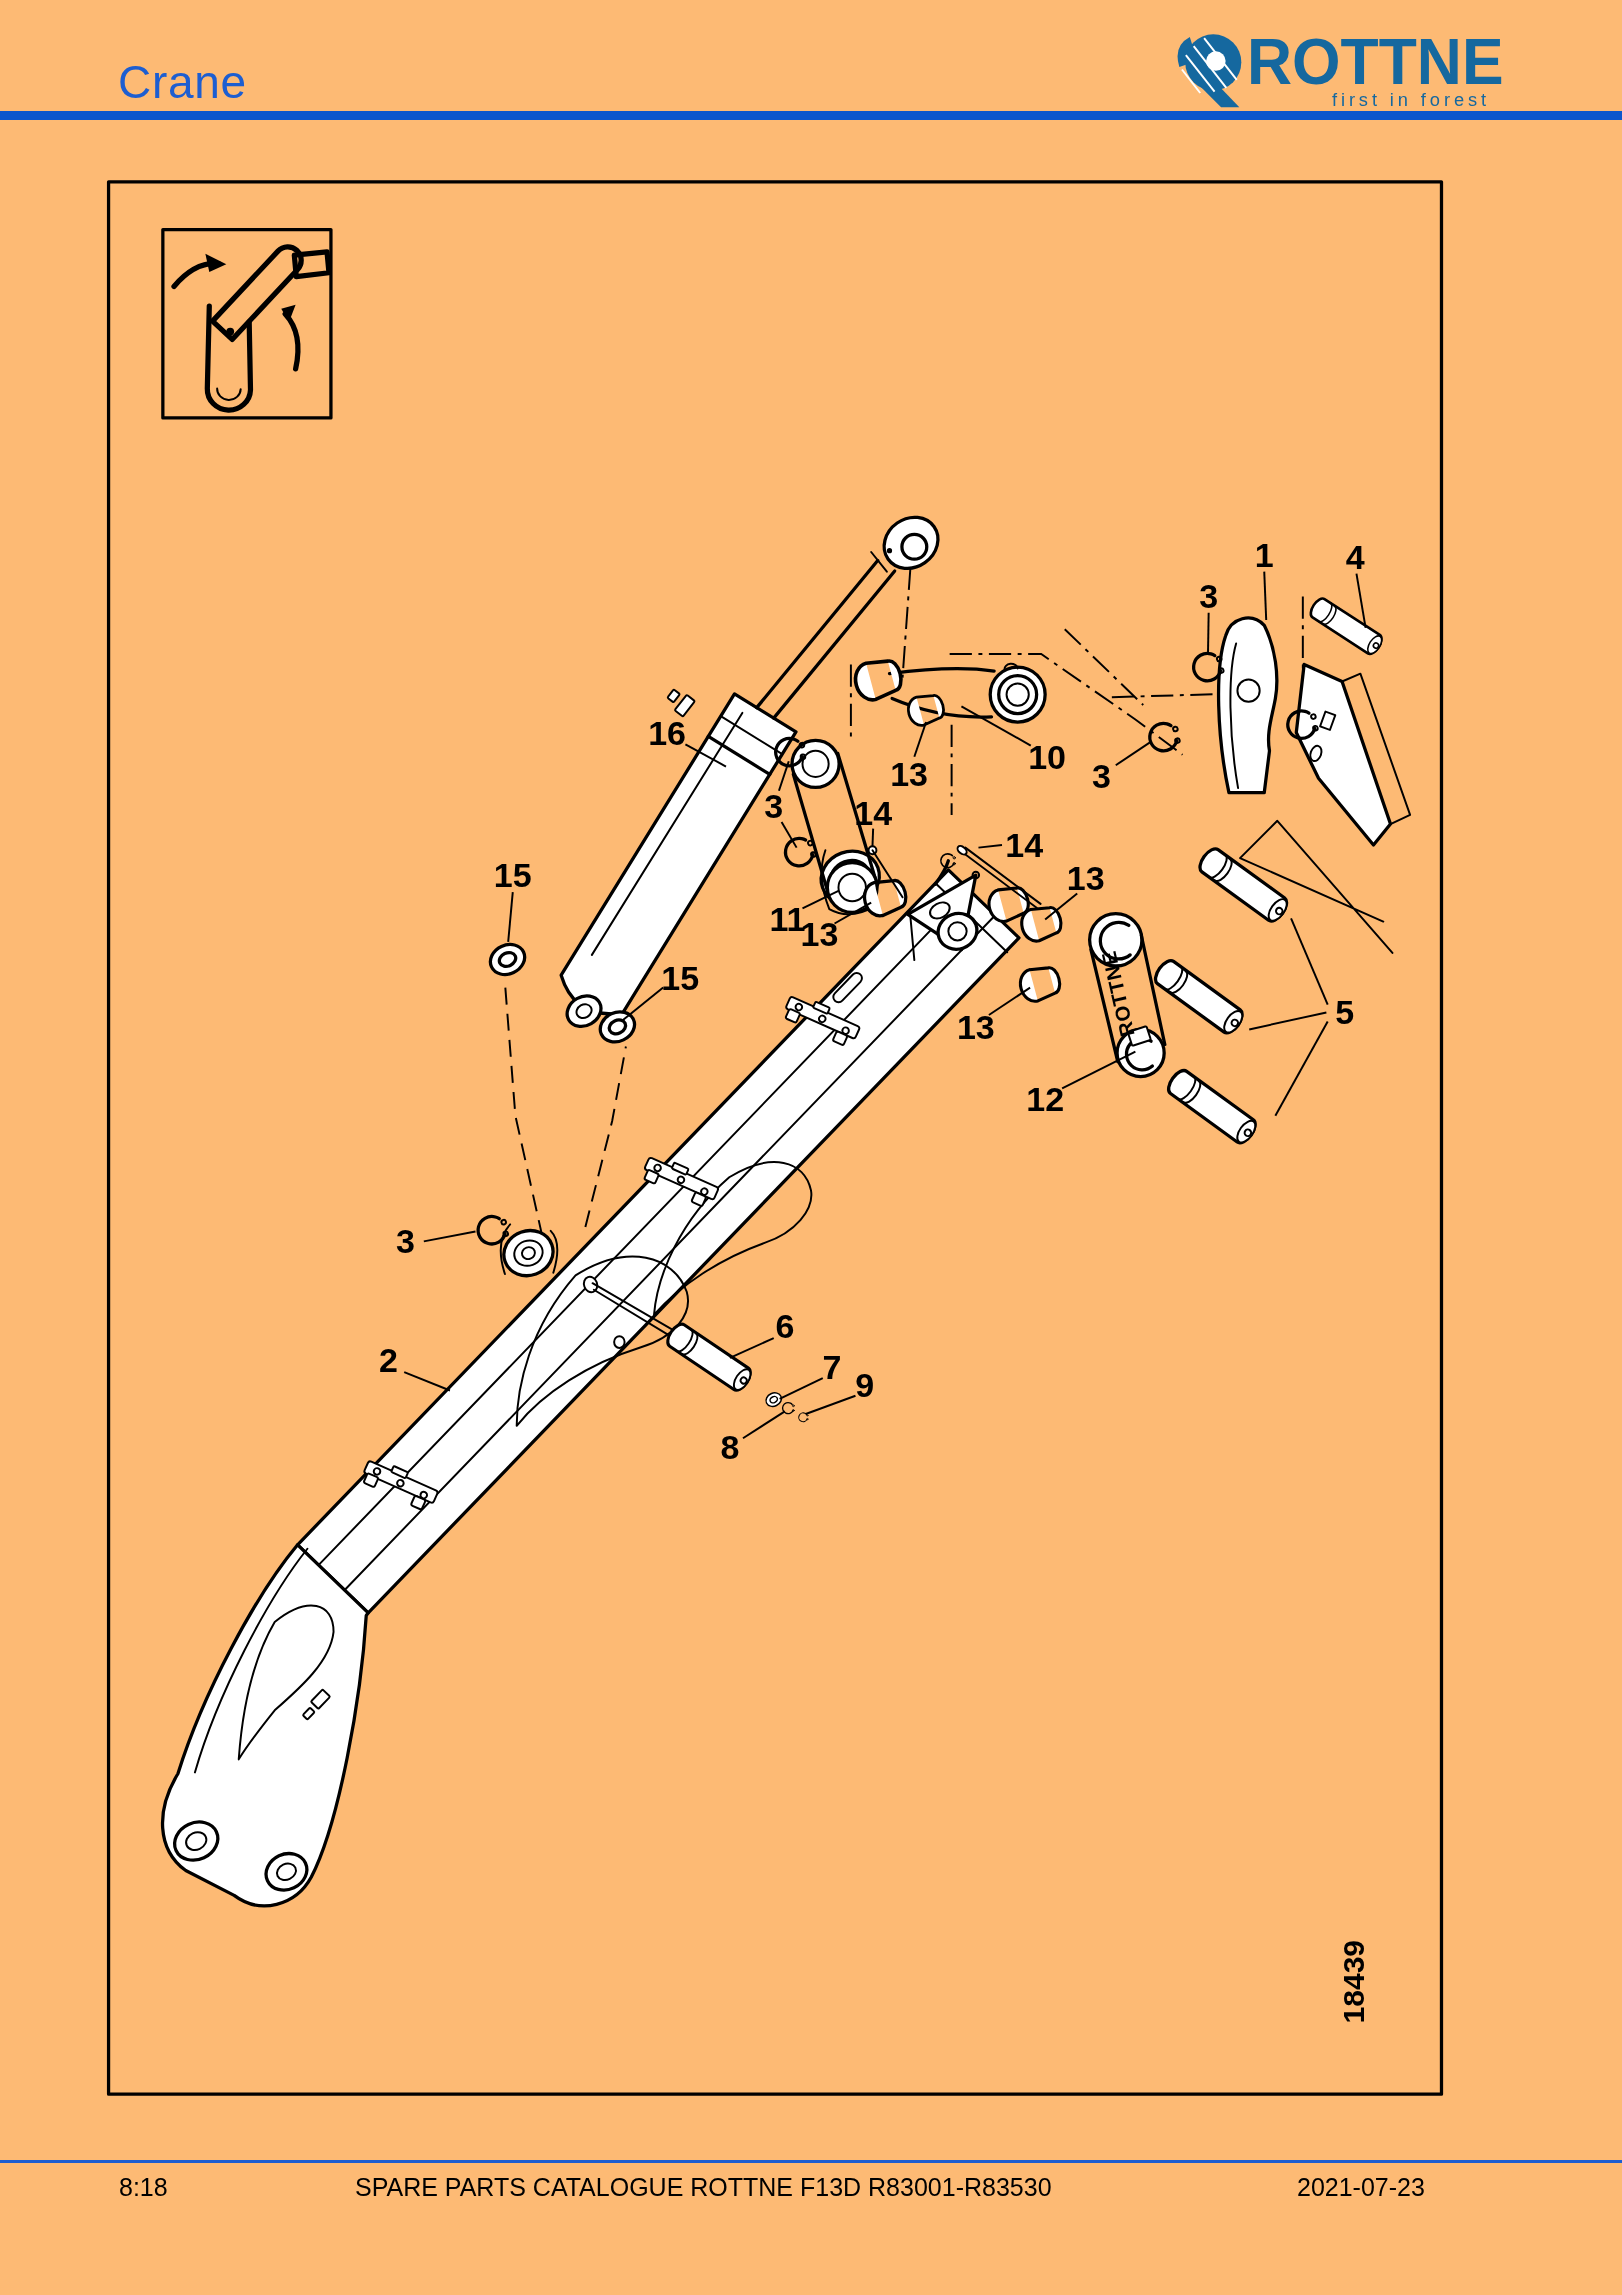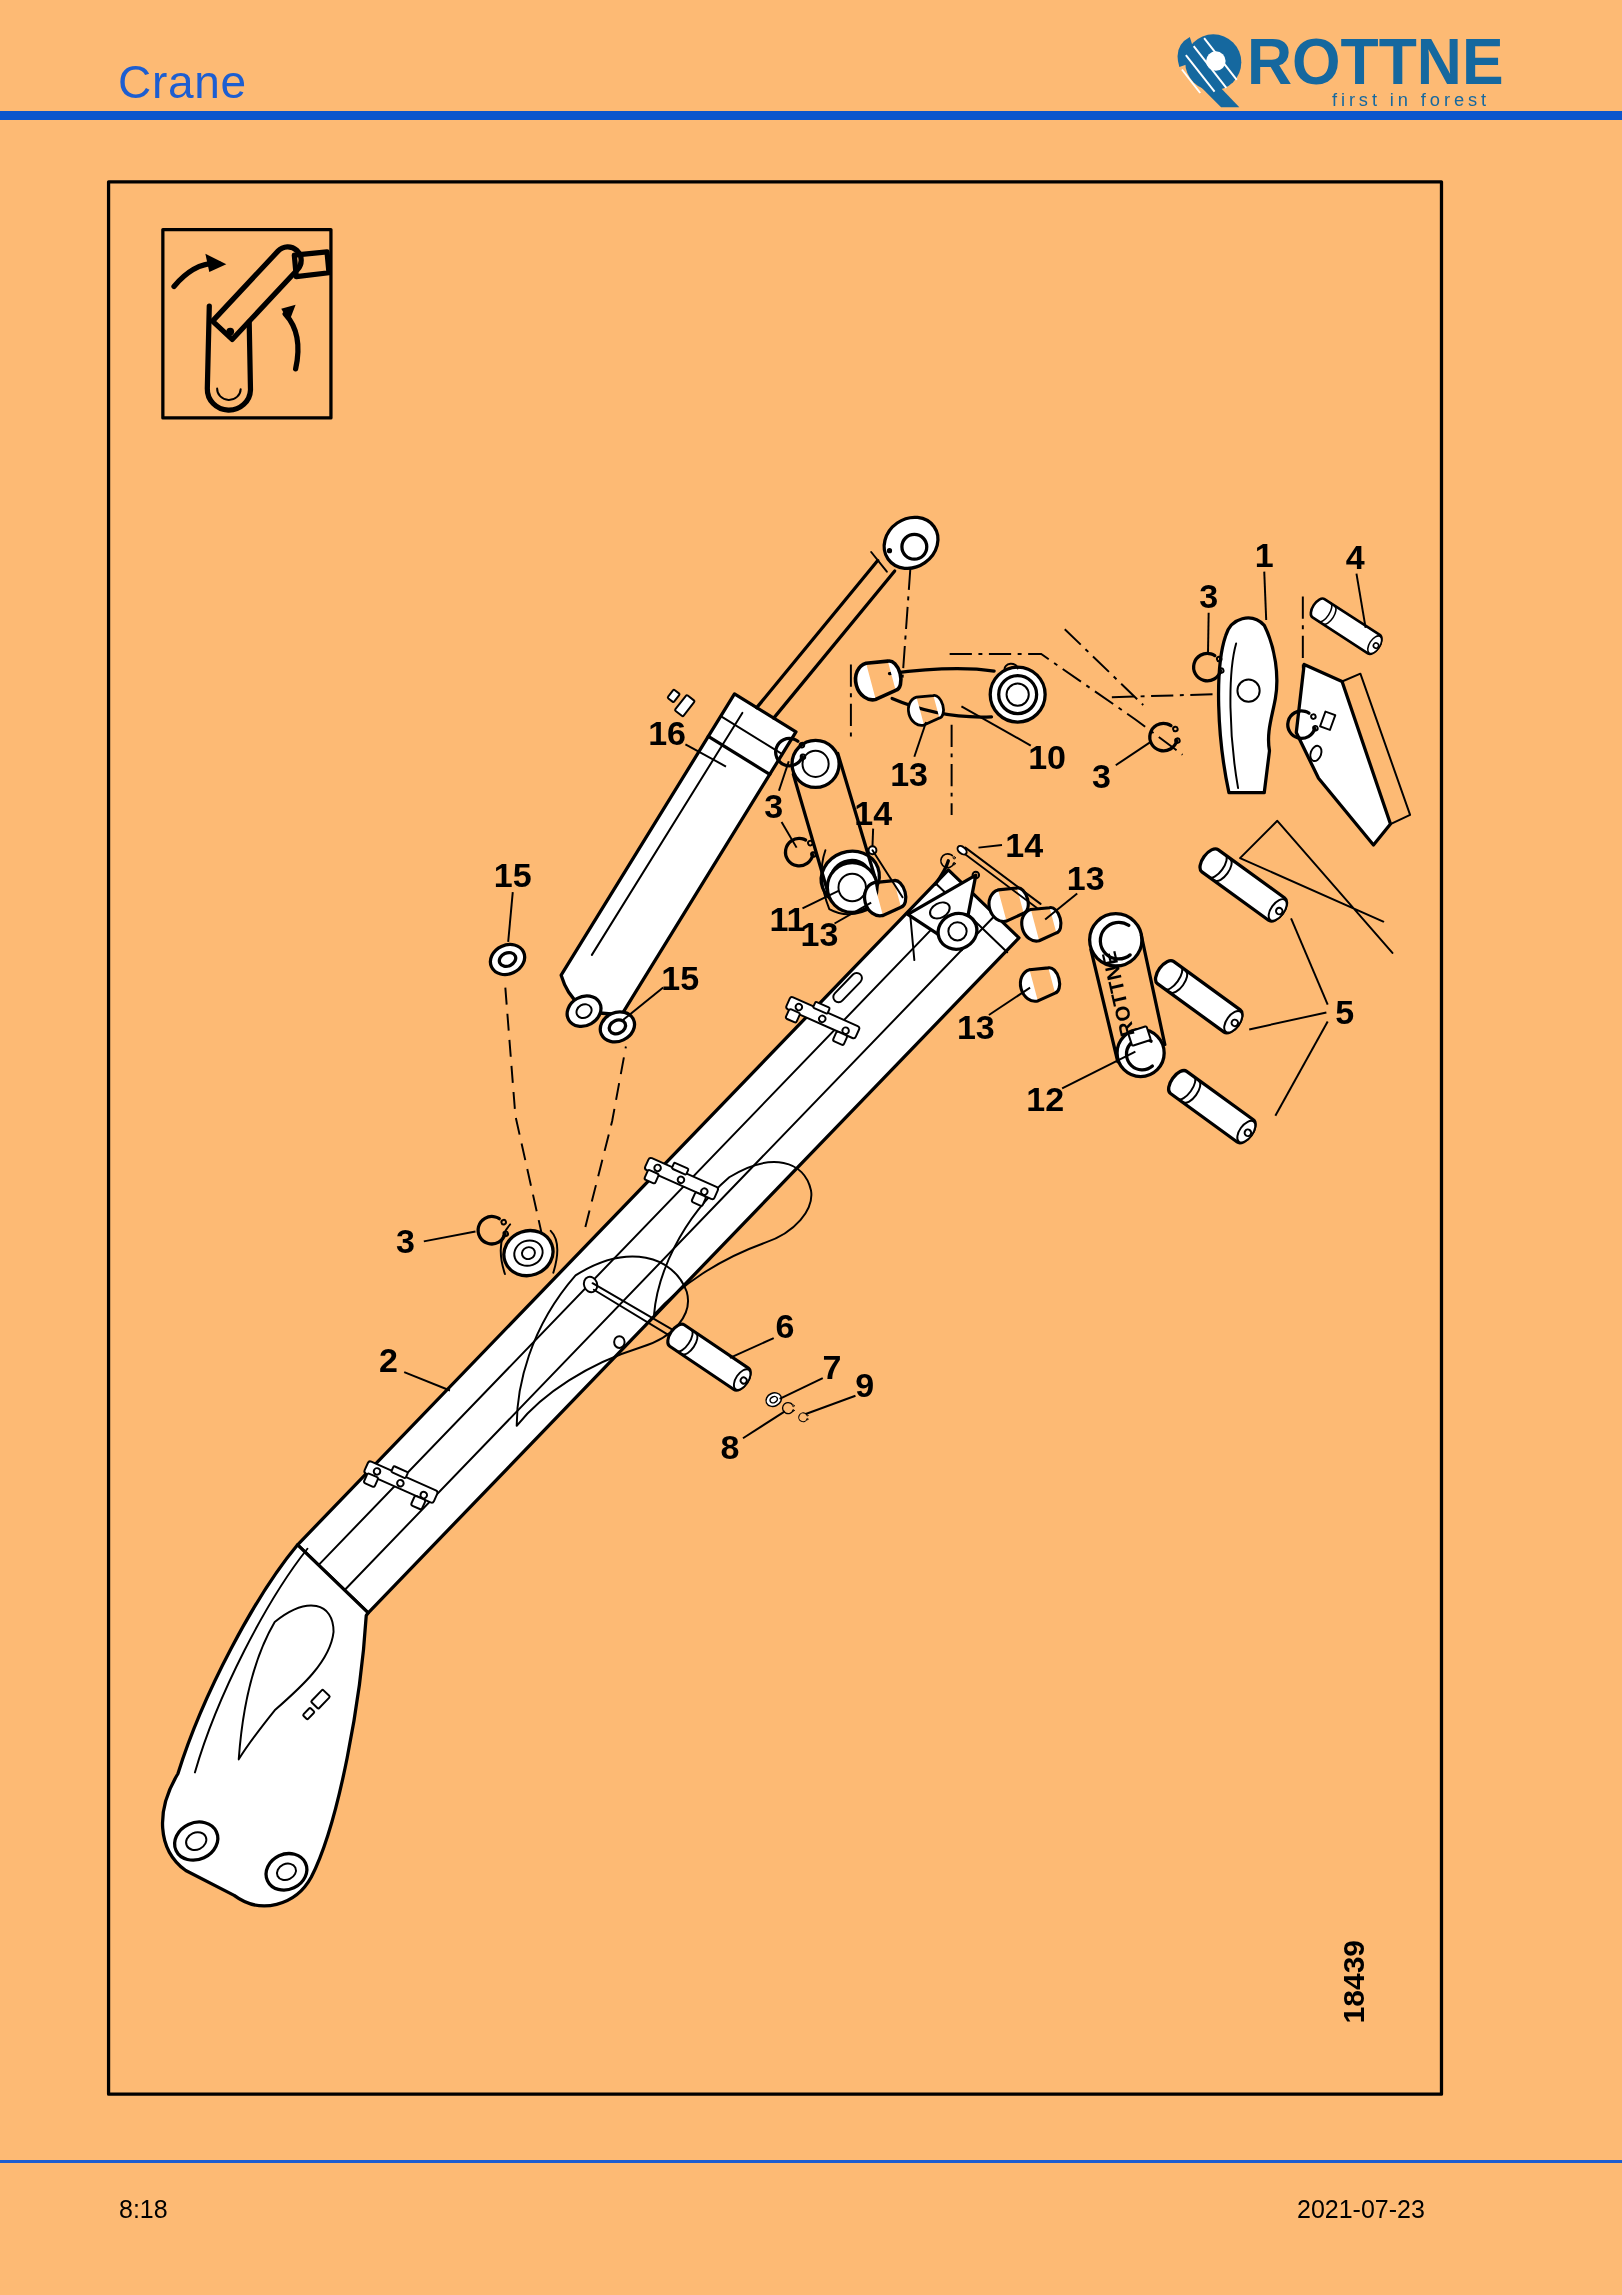--- a/index.html
+++ b/index.html
@@ -10,21 +10,21 @@
         font-family:"Liberation Sans", sans-serif;}
   .page-title{position:absolute;left:118px;top:55px;font-size:46px;color:var(--title);
         letter-spacing:0.7px;}
   .top-bar{position:absolute;left:0;top:111px;width:1622px;height:8.5px;background:var(--bar);}
   .logo{position:absolute;left:1174px;top:33px;width:327px;height:79px;color:var(--logo);}
   .logo-word{position:absolute;left:73px;top:-9.2px;font-size:65px;font-weight:bold;
         letter-spacing:0px;color:var(--logo);transform:scaleX(0.96);transform-origin:left;}
   .logo-tag{position:absolute;left:73px;top:56px;width:243px;text-align:right;font-size:18.3px;
         letter-spacing:3.9px;color:var(--logo);}
   .footer-line{position:absolute;left:0;top:2160px;width:1622px;height:3.3px;background:var(--fline);}
-  .footer-text{position:absolute;top:2173px;font-size:25px;color:#000;white-space:nowrap;margin-top:22px;}
+  .footer-text{position:absolute;top:2173px;font-size:25px;color:#000;white-space:nowrap;}
   #f-page{left:119px;} #f-center{left:355px;} #f-date{left:1297px;}
   svg text.co{font-family:"Liberation Sans",sans-serif;font-weight:bold;font-size:52px;fill:var(--ink);}
   svg text.fig{font-family:"Liberation Sans",sans-serif;font-weight:bold;font-size:46px;fill:var(--ink);}
   svg text.lk{font-family:"Liberation Sans",sans-serif;font-weight:bold;font-size:31px;fill:var(--ink);letter-spacing:1px;}
   .d{stroke:var(--ink);stroke-width:5;fill:none;stroke-linecap:round;stroke-linejoin:round;}
   .t{stroke:var(--ink);stroke-width:3;fill:none;stroke-linecap:round;stroke-linejoin:round;}
   .h{stroke:var(--ink);stroke-width:8;fill:none;stroke-linecap:round;stroke-linejoin:round;}
   .wf{fill:#fff;}
   .bk{fill:var(--ink);stroke:none;}
   .ph{stroke:var(--ink);stroke-width:3;fill:none;stroke-dasharray:34 10 6 10;}
@@ -311,15 +311,16 @@
         <text x="1322" y="2118" class="co" text-anchor="middle" dominant-baseline="central">9</text>
         <line x1="1136" y1="2199" x2="1200" y2="2158" class="ld"></line>
         <text x="1116" y="2212" class="co" text-anchor="middle" dominant-baseline="central">8</text>
       </g>
 
     <text class="fig" x="2085" y="3030" text-anchor="middle" transform="rotate(-90,2085,3030)">18439</text>
   </svg>
 
   <div class="footer-line"></div>
   <div class="footer-text" id="f-page">8:18</div>
+  <div class="footer-text" id="f-center">SPARE PARTS CATALOGUE ROTTNE F13D R83001-R83530</div>
   <div class="footer-text" id="f-date">2021-07-23</div>
 </div>
 
 
 </body></html>

